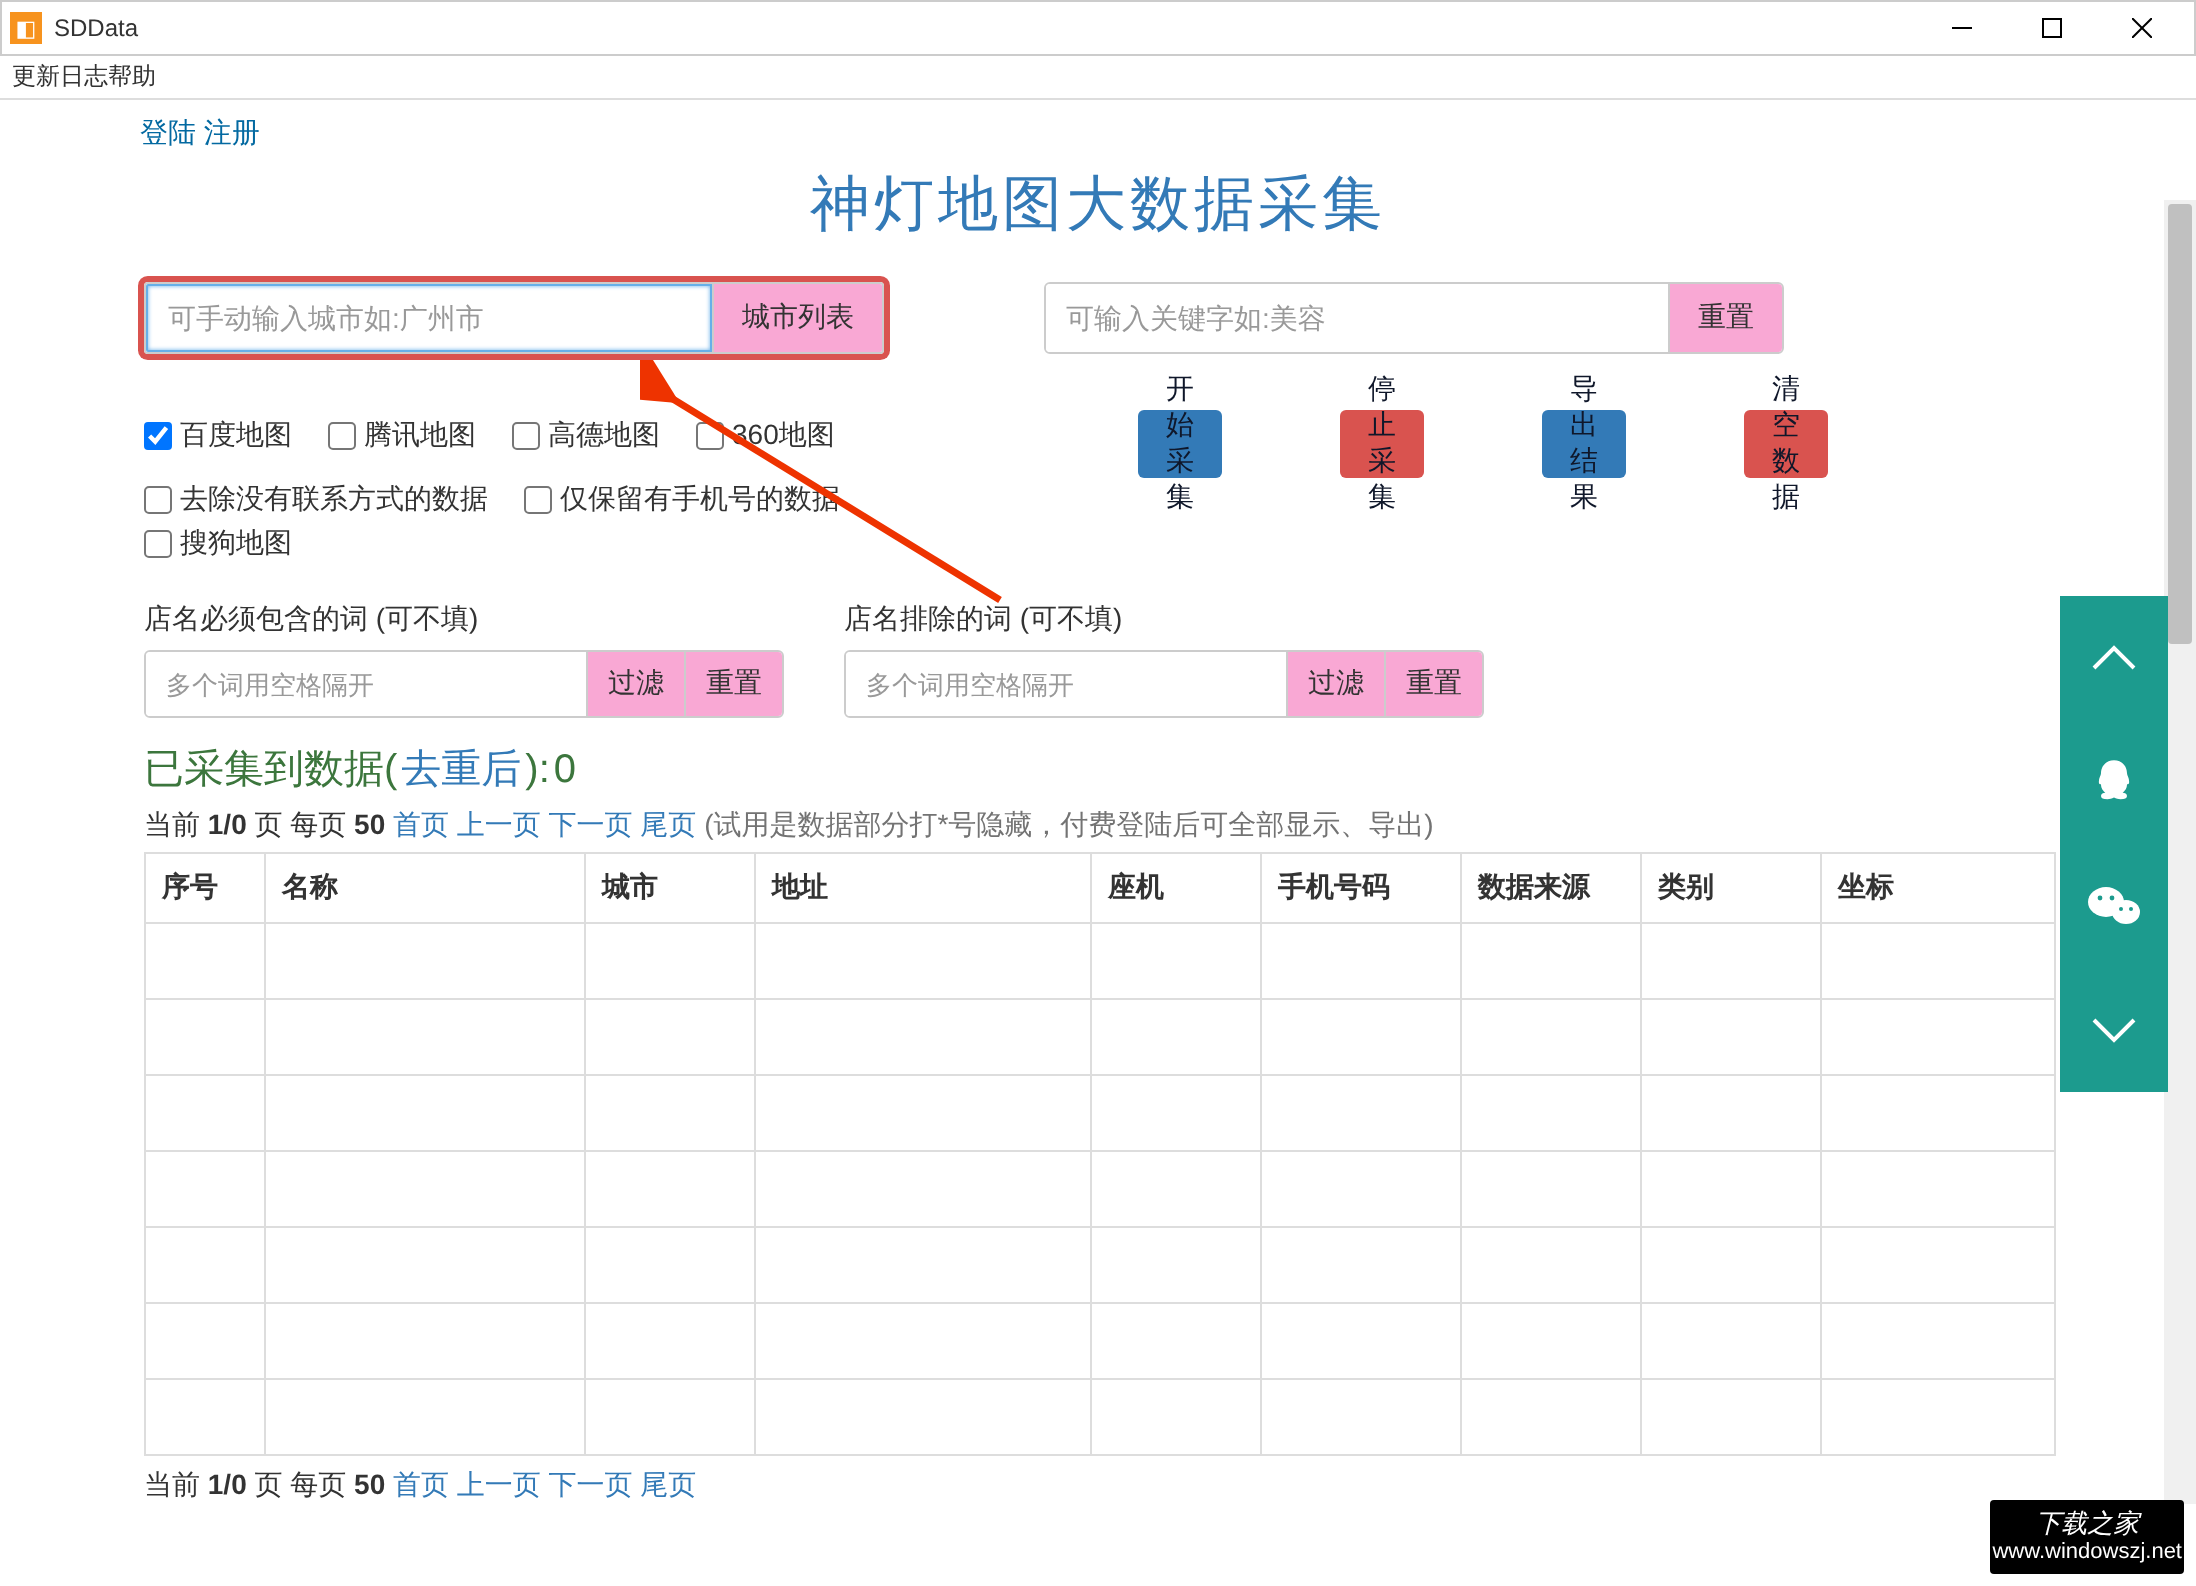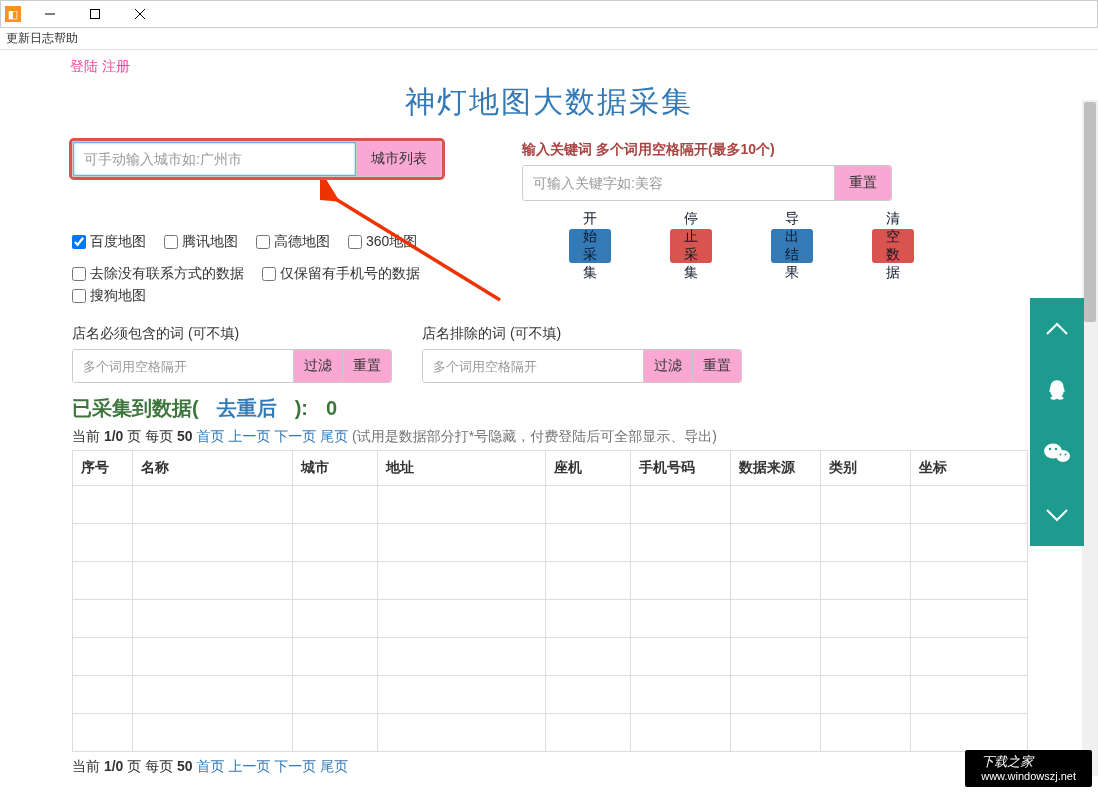--- a/index.html
+++ b/index.html
@@ -6,21 +6,21 @@
     body { background: #fff; font-size: 13px; color: #333; position: relative; width: 1098px; height: 793px; overflow: hidden; }
     .titlebar { height: 28px; background: #fff; border: 1px solid #ccc; display: flex; align-items: center; padding: 0 4px; }
     .titlebar-icon { width: 16px; height: 16px; background: #f7931e; margin-right: 6px; display:flex;align-items:center;justify-content:center;color:#fff;font-size:11px;}
     .titlebar-title { flex: 1; font-size: 12px; }
     .win-controls { display: flex; gap: 0; }
     .win-btn { width: 45px; height: 26px; display: flex; align-items: center; justify-content: center; cursor: pointer; }
     .menubar { height: 22px; background: #fff; border-bottom: 1px solid #ddd; display: flex; align-items: center; padding: 0 6px; font-size: 12px; }
     .content-wrap { position: relative; padding: 0 0 0 0; }
     .scroll-track { position:absolute; right:0; top:50px; width:16px; bottom:0; background:#f0f0f0; }
     .scroll-thumb { position:absolute; right:2px; top:52px; width:12px; height:220px; background:#c0c0c0; border-radius:2px;}
-    .auth-links { padding: 8px 0 0 70px; color: #ec4899; font-size: 14px; }
+    .auth-links { padding: 8px 0 0 70px; color: #0369a1; font-size: 14px; }
     .auth-links span { cursor:pointer; }
     .page-title { text-align: center; font-size: 30px; color: #337ab7; font-weight: normal; padding: 6px 0 18px; letter-spacing:2px;}
     .main { padding: 0 70px 0 72px; }
     .row-inputs { display: flex; gap: 80px; margin-bottom: 14px; }
     .col-left { flex: 0 0 370px; }
     .col-right { flex: 0 0 370px; }
     .field-label-red { color: #a94442; font-weight: bold; font-size: 14px; margin-bottom: 6px; }
     .input-group { display: flex; border: 1px solid #ccc; border-radius: 3px; overflow:hidden; }
     .input-group.highlight-box { box-shadow: 0 0 0 3px #d9534f; border-radius:2px; }
     .text-input { flex: 1; height: 34px; padding: 0 10px; border: none; outline: none; font-size: 14px; color:#555; }
@@ -29,40 +29,41 @@
     .checkbox-row { margin: 18px 0 2px; display: flex; flex-wrap: wrap; gap: 18px; align-items:center;}
     .checkbox-row label { display:inline-flex; align-items:center; gap:4px; font-size:14px; cursor:pointer;}
     .checkbox-row input[type=checkbox] { width:14px; height:14px; }
     .btn-row { display:flex; gap:12px; }
     .btn { height: 34px; padding: 0 14px; border: none; border-radius: 3px; color: #0f172a; font-size: 14px; cursor: pointer; display:flex;align-items:center;margin-left:47px; }
     .btn-primary { background: #337ab7; }
     .btn-danger { background: #d9534f; }
     .two-col { display: flex; gap: 30px; margin-top: 18px; }
     .filter-col { flex: 0 0 320px; }
     .filter-label { font-size: 14px; margin-bottom: 6px; }
-    .collected-title { color: #3c763d; font-size: 20px; margin-top: 12px; display:flex; align-items:baseline; gap:18px;font-weight:bold;}
+    .collected-title { color: #3c763d; font-size: 20px; margin-top: 12px; display:flex; align-items:baseline; gap:2px;}
     .collected-title a { color:#337ab7; cursor:pointer; }
     .pager-line { font-size: 14px; margin: 6px 0 4px; }
     .pager-line a { color: #337ab7; cursor: pointer; }
     .pager-hint { color: #737373; }
     table.data { width: 100%; border-collapse: collapse; margin-top: 2px; }
     table.data th, table.data td { border: 1px solid #ddd; padding: 8px 8px; font-size: 14px; text-align: left; }
     table.data th { background: #fff; font-weight: bold; }
     table.data td { height: 38px; }
     .side-panel { position: absolute; right: 14px; top: 298px; width: 54px; background: #1c9b8e; color:#fff; display:flex; flex-direction:column; align-items:center; }
     .side-item { width:54px; height:62px; display:flex; align-items:center; justify-content:center; cursor:pointer; }
     .arrow-annotation { position:absolute; pointer-events:none; }
-    .watermark { position:absolute; right:6px; bottom:6px; background:#000; color:#fff; padding:4px 16px; font-size:13px; font-style:italic; border-radius:2px; line-height:1.2;}
+    .watermark { position:absolute; right:6px; bottom:6px; background:#000; color:#fff; padding:4px 1px; font-size:13px; font-style:italic; border-radius:2px; text-align:center; line-height:1.2;}
     .watermark .wm-sub { font-style: normal; font-size:11px; }
   </style>
 </head>
 <body>
 
 <div class="titlebar">
   <div class="titlebar-icon">◧</div>
+  <div class="titlebar-title">SDData</div>
   <div class="win-controls">
     <div class="win-btn">
         <svg width="10" height="10">
           <line x1="0" y1="5" x2="10" y2="5" stroke="#000" stroke-width="1"></line>
         </svg>
       </div>
     <div class="win-btn">
         <svg width="10" height="10">
           <rect x="0.5" y="0.5" width="9" height="9" fill="none" stroke="#000" stroke-width="1"></rect>
         </svg>
@@ -94,21 +95,20 @@
 
   <div class="main">
     <div class="row-inputs">
       <div class="col-left">
         <div class="input-group highlight-box">
           <input class="text-input" type="text" style="border: 1px solid rgb(102, 175, 233); box-shadow: rgb(102, 175, 233) 0px 0px 2px inset;" placeholder="可手动输入城市如:广州市">
           <div class="input-addon">城市列表</div>
         </div>
       </div>
       <div class="col-right">
-        <div class="field-label-red">输入关键词 多个词用空格隔开(最多10个)</div>
         <div class="input-group">
           <input class="text-input" type="text" placeholder="可输入关键字如:美容" style="">
           <div class="input-addon">重置</div>
         </div>
       </div>
     </div>
 
     <div style="display:flex; gap:80px;">
       <div style="flex:0 0 370px">
         <div class="checkbox-row">

